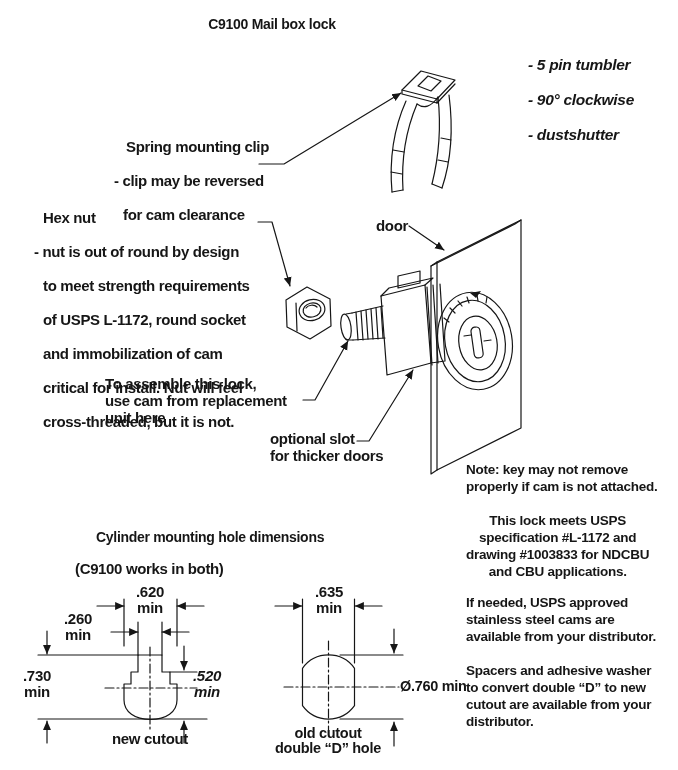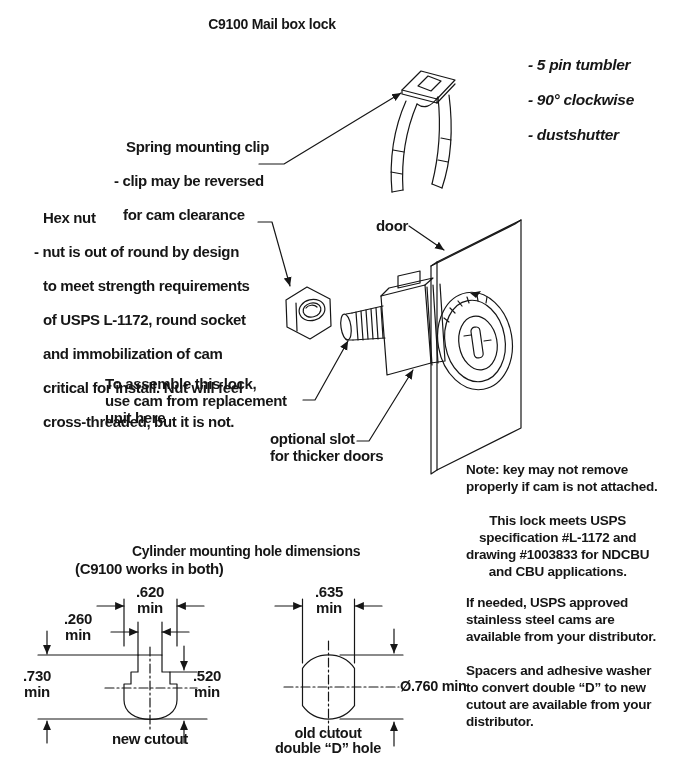--- a/index.html
+++ b/index.html
@@ -156,30 +156,30 @@
 drawing #1003833 for NDCBU
 and CBU applications.</div>
   <div class="abs note" style="top:594px;">If needed, USPS approved
 stainless steel cams are
 available from your distributor.</div>
   <div class="abs note" style="top:662px;">Spacers and adhesive washer
 to convert double “D” to new
 cutout are available from your
 distributor.</div>
 
-  <div class="abs dimhead" style="left:96px;top:543px;margin-left:36px;">Cylinder mounting hole dimensions</div>
+  <div class="abs dimhead" style="left:96px;top:529px;">Cylinder mounting hole dimensions</div>
   <div class="abs callout" style="left:35px;top:560px;margin-left:40px;">(C9100 works in both)</div>
 
   <div class="abs dimlbl" style="left:120px;top:584px;width:60px;">.620
 min</div>
   <div class="abs dimlbl" style="left:50px;top:611px;width:56px;">.260
 min</div>
   <div class="abs dimlbl" style="left:12px;top:668px;width:50px;">.730
 min</div>
-  <div class="abs dimlbl" style="left:185px;top:668px;width:44px;">.520
+  <div class="abs dimlbl" style="left:185px;top:668px;width:44px;font-style:italic;">.520
 min</div>
   <div class="abs dimlbl" style="left:100px;top:731px;width:100px;">new cutout</div>
 
   <div class="abs dimlbl" style="left:300px;top:584px;width:58px;">.635
 min</div>
   <div class="abs dimlbl" style="left:400px;top:678px;width:80px;text-align:left;font-size:14.5px;">Ø.760 min</div>
   <div class="abs dimlbl" style="left:266px;top:726px;width:124px;font-size:14.5px;line-height:15px;">old cutout
 double “D” hole</div>
 
 </div>

